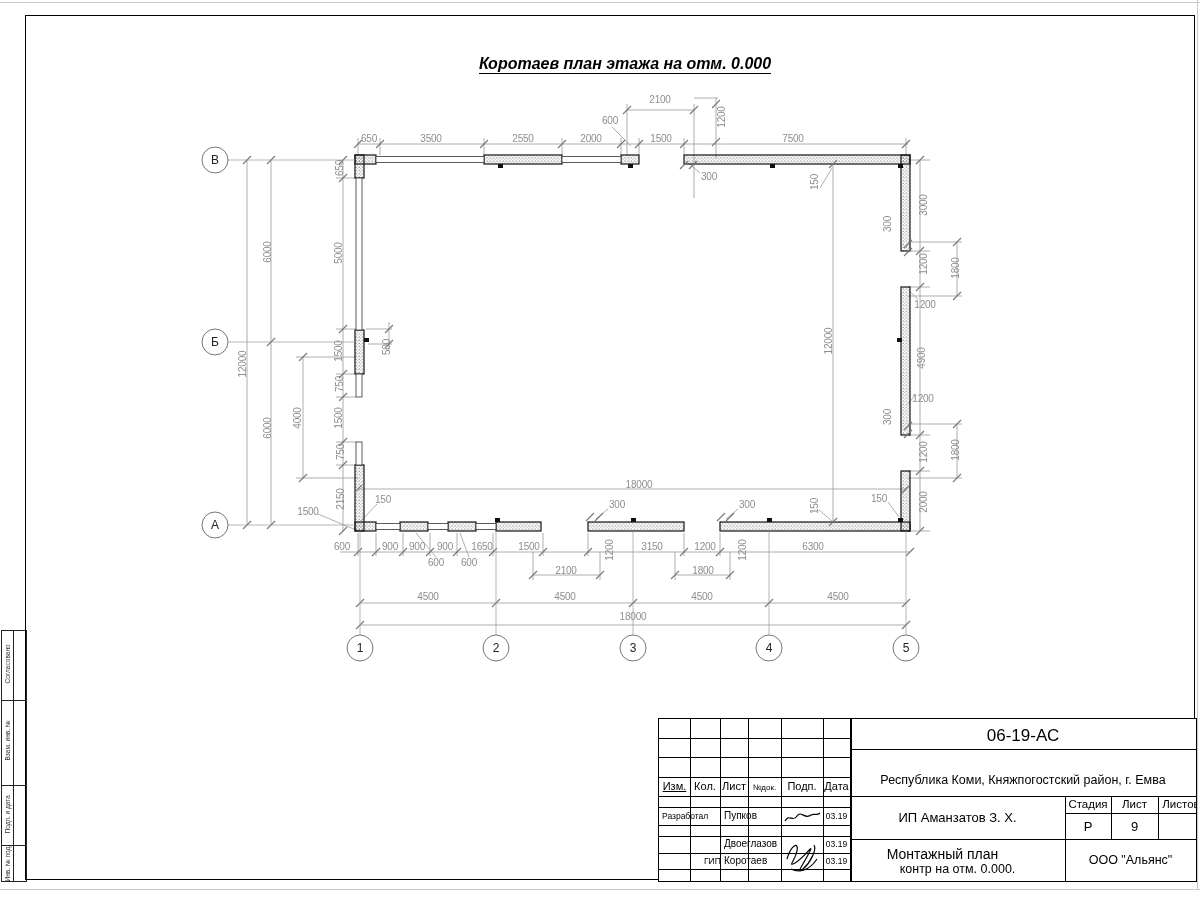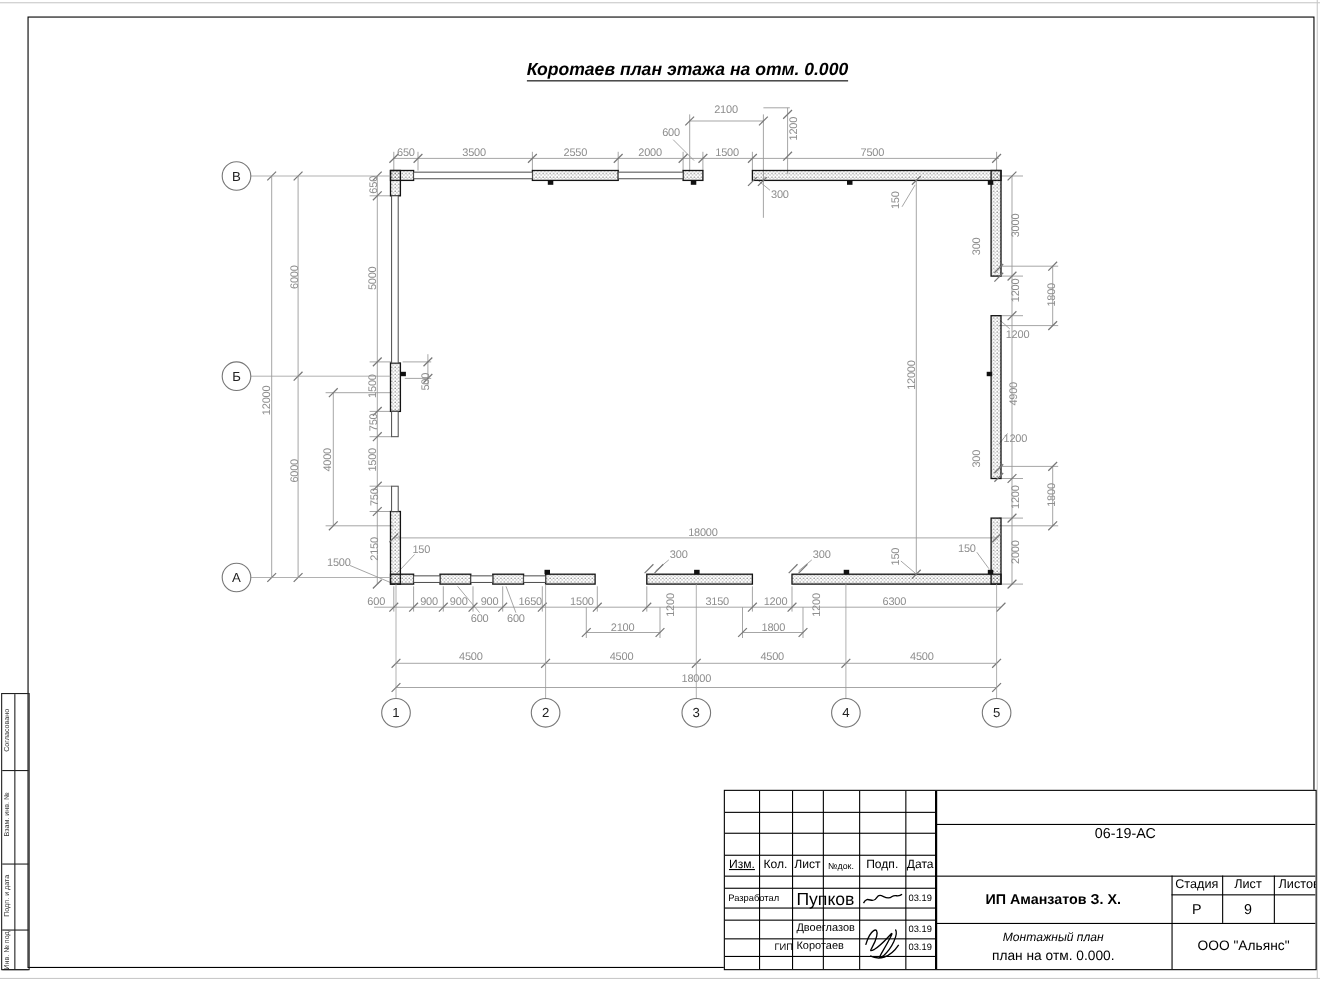--- a/index.html
+++ b/index.html
@@ -377,38 +377,39 @@
   <div class="hl" style="left:191px;top:120px;width:346px;"></div>
 
   <span class="c" style="left:0;top:61px;width:31px;font-size:11px;text-decoration:underline;">Изм.</span>
   <span class="c" style="left:31px;top:61px;width:30px;font-size:11px;">Кол.</span>
   <span class="c" style="left:61px;top:61px;width:28px;font-size:11px;">Лист</span>
   <span class="c" style="left:89px;top:64px;width:33px;font-size:8px;">№док.</span>
   <span class="c" style="left:122px;top:61px;width:42px;font-size:11px;">Подп.</span>
   <span class="c" style="left:164px;top:61px;width:27px;font-size:11px;">Дата</span>
 
   <span style="left:3px;top:92px;font-size:8.5px;">Разработал</span>
-  <span style="left:65px;top:91px;font-size:16px;">Пупков</span>
+  <span style="left:65px;top:91px;font-size:10px;">Пупков</span>
   <span class="c" style="left:164px;top:92px;width:27px;font-size:8.5px;">03.19</span>
   <span style="left:3px;top:120px;font-size:8.5px;margin-top:44px;">Н. контр.</span>
   <span style="left:65px;top:119px;font-size:10px;">Двоеглазов</span>
   <span class="c" style="left:164px;top:120px;width:27px;font-size:8.5px;">03.19</span>
   <span style="left:3px;top:137px;font-size:8.5px;margin-left:42px;">ГИП</span>
   <span style="left:65px;top:136px;font-size:10px;">Коротаев</span>
   <span class="c" style="left:164px;top:137px;width:27px;font-size:8.5px;">03.19</span>
 
   <svg width="42" height="74" style="position:absolute;left:122px;top:88px;">
     <path d="M4,14 C8,6 12,16 16,9 C20,3 24,13 30,8 C33,6 36,9 39,6" fill="none" stroke="#000" stroke-width="1.2"></path>
     <path d="M6,52 C10,38 18,34 16,44 C14,54 6,60 14,56 C24,50 34,34 28,46 C22,58 14,68 22,62 C30,55 36,42 33,38 M10,62 C18,66 28,64 36,52" fill="none" stroke="#000" stroke-width="1.2"></path>
   </svg>
 
-  <span class="c" style="left:191px;top:7px;width:346px;font-size:13px;margin-top:24px;">06-19-АС</span>
-  <span class="c" style="left:191px;top:91px;width:215px;font-size:13px;font-weight:bold;">ИП Аманзатов З. Х.</span>
+  <span class="c" style="left:191px;top:7px;width:346px;font-size:17px;">06-19-АС</span>
+  <span class="c" style="left:191px;top:54px;width:346px;font-size:12.5px;">Республика Коми, Княжпогостский район, г. Емва</span>
+  <span class="c" style="left:191px;top:91px;width:215px;font-size:13px;">ИП Аманзатов З. Х.</span>
   <span class="c" style="left:406px;top:79px;width:46px;font-size:11.5px;">Стадия</span>
   <span class="c" style="left:452px;top:79px;width:47px;font-size:11.5px;">Лист</span>
   <span class="c" style="left:499px;top:79px;width:46px;font-size:11.5px;">Листов</span>
   <span class="c" style="left:406px;top:100px;width:46px;font-size:13px;">Р</span>
   <span class="c" style="left:452px;top:100px;width:47px;font-size:13px;">9</span>
   <span class="c" style="left:499px;top:100px;width:38px;font-size:13px;"></span>
-  <span class="c" style="left:191px;top:127px;width:215px;font-size:11px;font-style:italic;">Монтажный план</span>
-  <span class="c" style="left:191px;top:143px;width:215px;font-size:12.5px;">план на отм. 0.000.</span>
+  <span class="c" style="left:176px;top:127px;width:215px;font-size:14px;">Монтажный план</span>
+  <span class="c" style="left:191px;top:143px;width:215px;font-size:12.5px;">контр на отм. 0.000.</span>
   <span class="c" style="left:406px;top:134px;width:131px;font-size:12.5px;">ООО "Альянс"</span>
 </div>
 
 </body></html>

